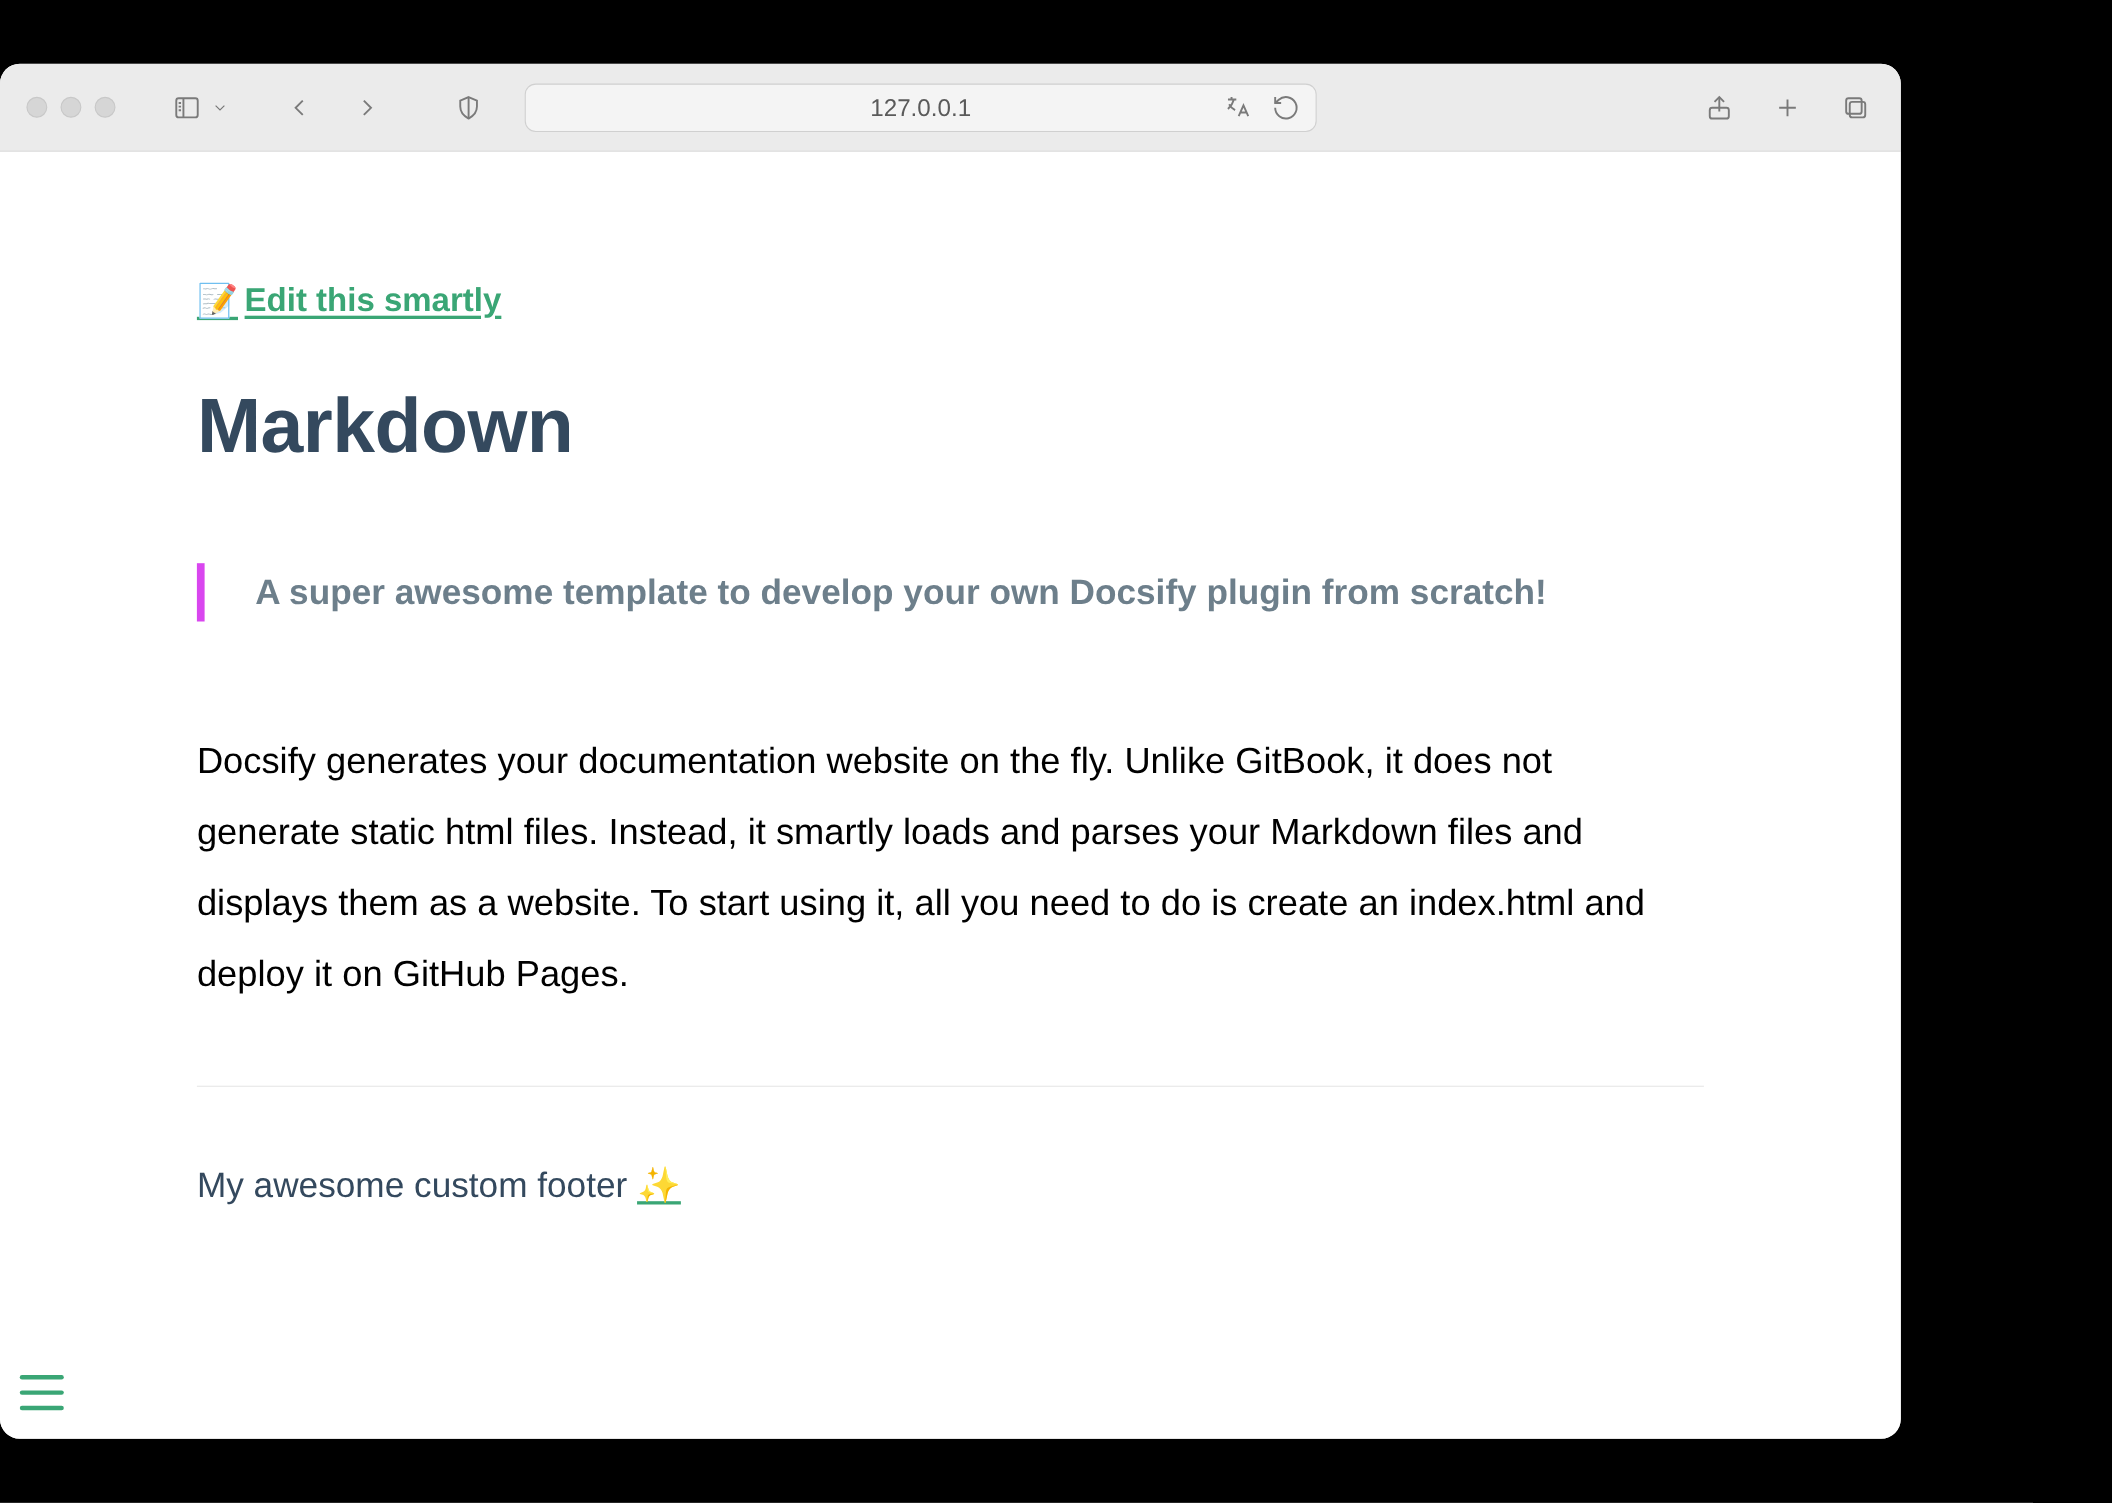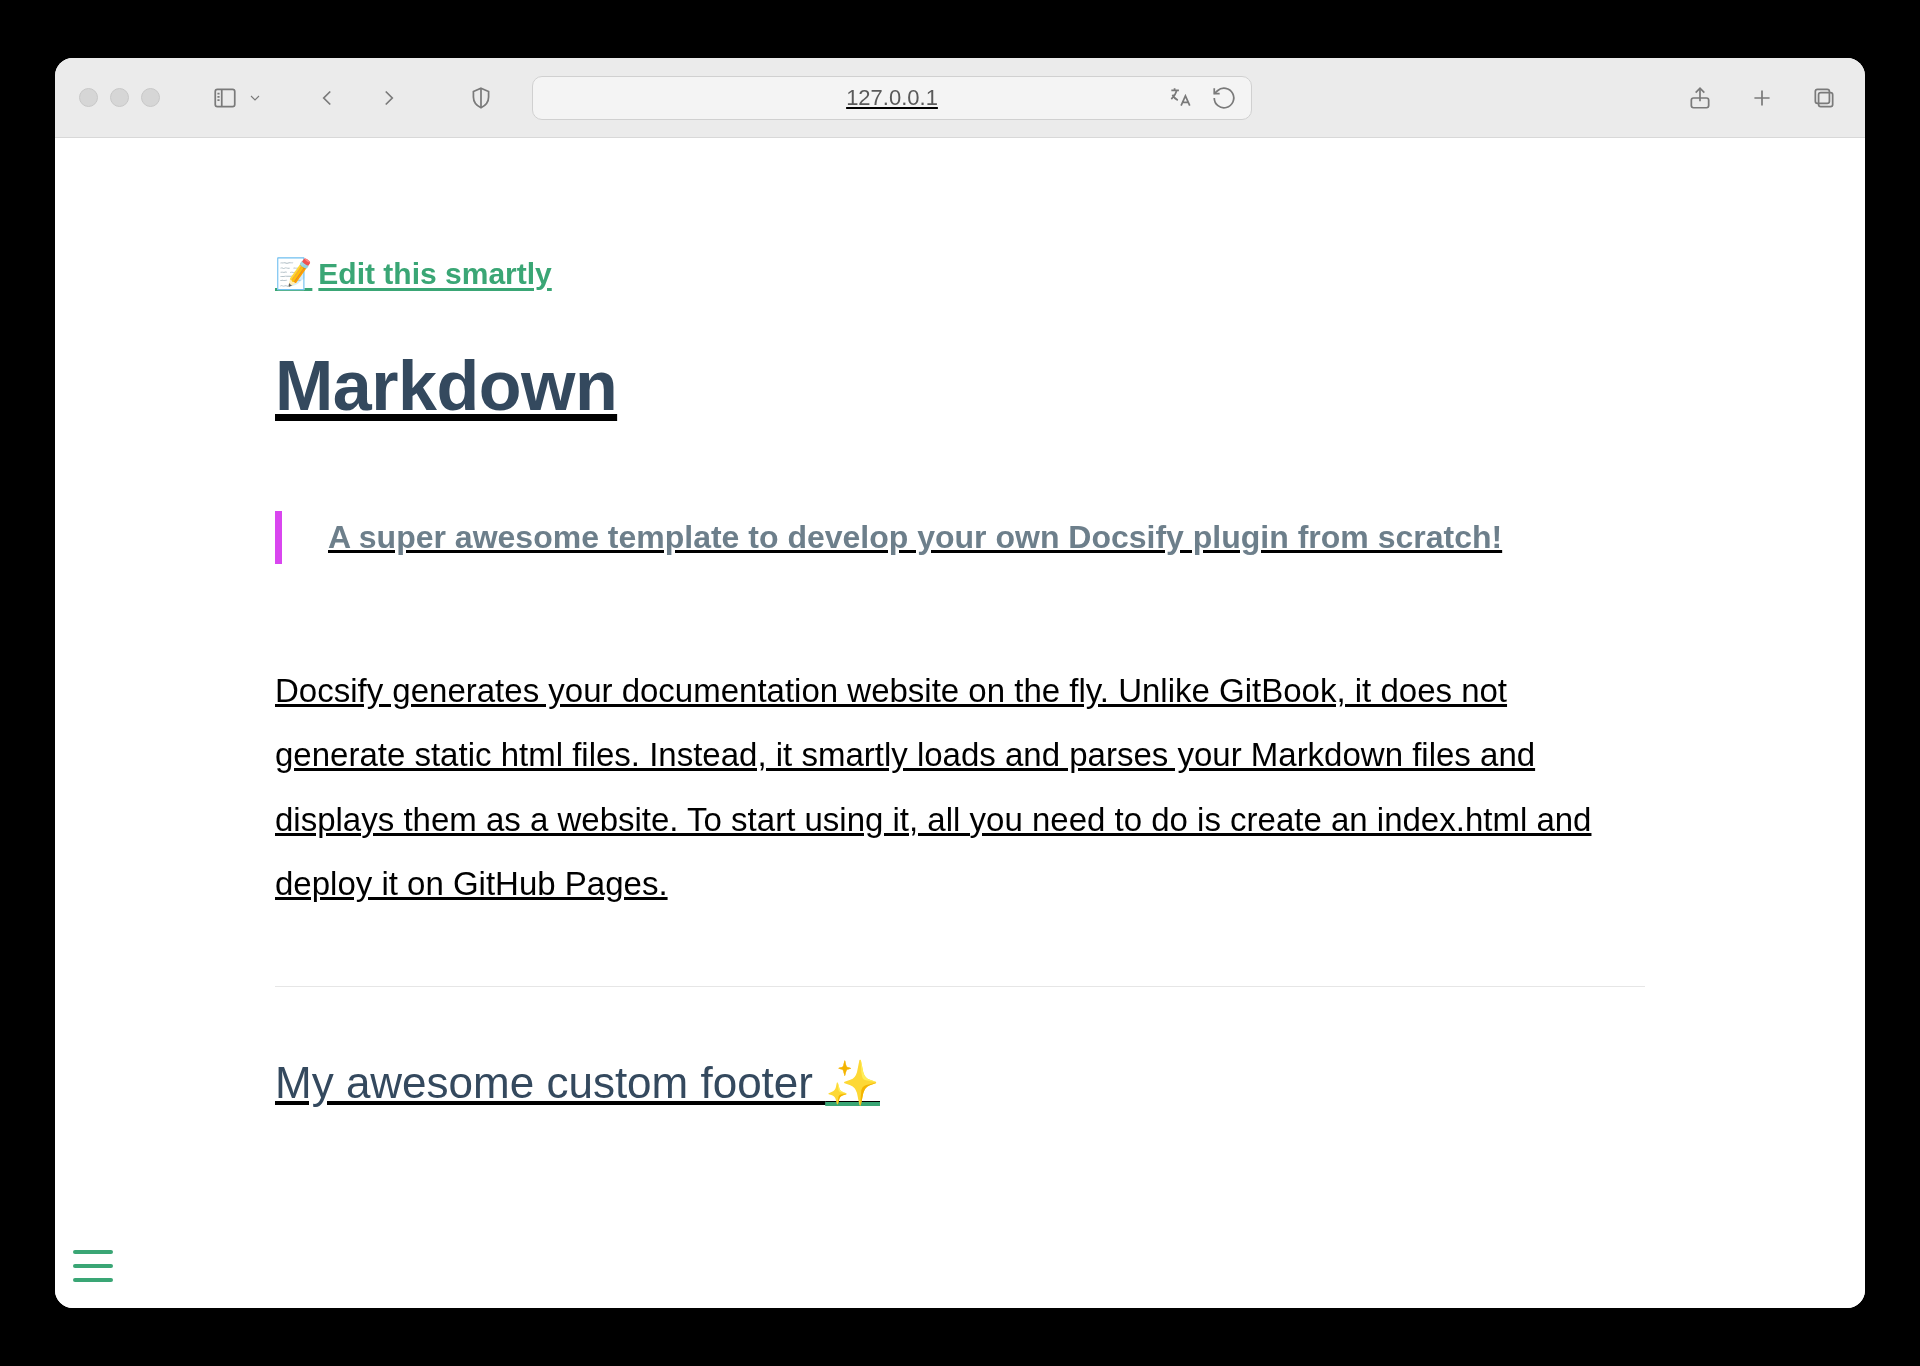--- a/index.html
+++ b/index.html
@@ -1,17 +1,17 @@
 <!DOCTYPE html>
 <html><head>
 <meta charset="utf-8">
 <style>
   * { margin: 0; padding: 0; box-sizing: border-box; }
   html, body { width: 1920px; height: 1366px; background: #000; font-family: -apple-system, BlinkMacSystemFont, "Segoe UI", Helvetica, Arial, sans-serif; }
-  .stage { width: 1920px; height: 1366px; display: flex; align-items: center; justify-content: center; text-decoration: underline; }
+  .stage { width: 1728px; height: 1366px; display: flex; align-items: center; justify-content: center; }
   .window {
     width: 1810px;
     height: 1250px;
     background: #fff;
     border-radius: 18px;
     overflow: hidden;
     box-shadow: 0 20px 60px rgba(0,0,0,.5);
     display: flex;
     flex-direction: column;
     position: relative;
@@ -76,21 +76,21 @@
     font-weight:600;
     margin-bottom: 95px;
   }
   .body-text {
     color:#000000;
     font-size: 33px;
     line-height: 1.95;
     margin-bottom: 70px;
   }
   hr.sep { border:none; border-top:1px solid #e6e6e6; margin-bottom: 70px; }
-  .footer-line { color:#34495e; font-size: 44px; }
+  .footer-line { color:#34495e; font-size: 32px; }
   .footer-line .spark { color:#3aa675; text-decoration: underline; text-underline-offset:4px; }
 
   .hamburger {
     position:absolute; left: 18px; bottom: 26px;
     width:40px; height:32px; display:flex; flex-direction:column; justify-content:space-between;
     cursor:pointer;
   }
   .hamburger span { display:block; height:4px; background:#3aa675; border-radius:2px; }
 </style>
 </head>

